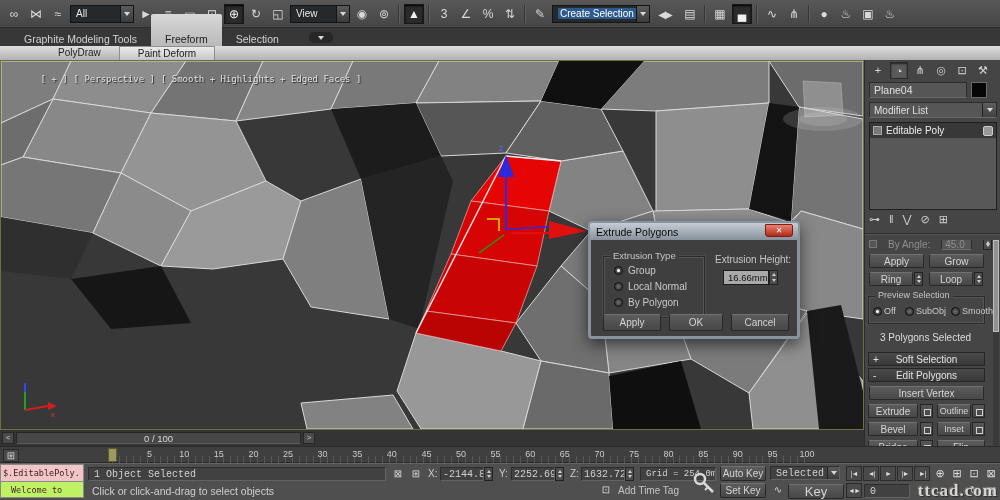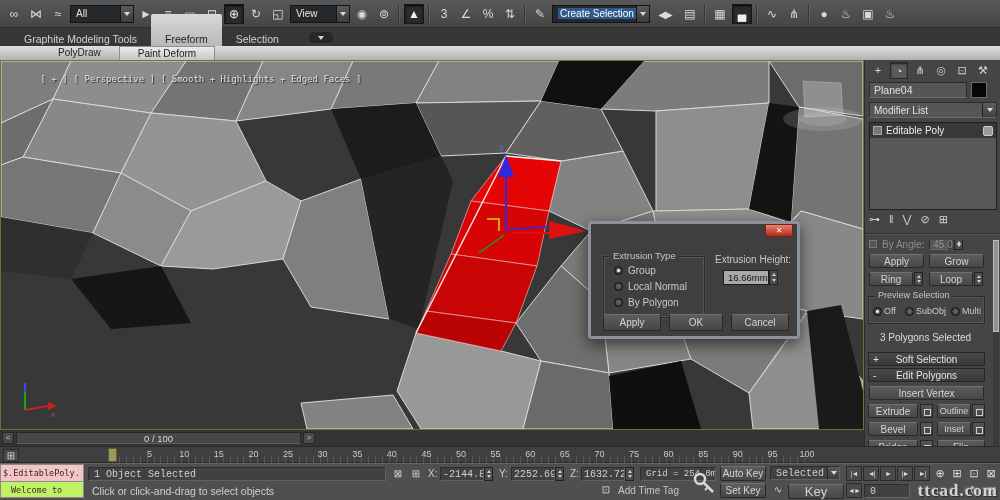--- a/index.html
+++ b/index.html
@@ -291,20 +291,23 @@
       </g>
       <g opacity="0.9">
         <ellipse cx="822" cy="58" rx="40" ry="12" fill="rgba(205,205,205,0.22)"></ellipse>
         <ellipse cx="822" cy="58" rx="24" ry="7" fill="rgba(225,225,225,0.18)"></ellipse>
         <polygon points="802,20 840,22 842,54 804,56" fill="rgba(210,210,210,0.38)" stroke="rgba(255,255,255,0.25)"></polygon>
       </g>
     </svg>
   </div>
 
   <div class="dialog">
+    <div class="dlg-title">
+      <span>Extrude Polygons</span>
+    </div>
     <div class="dlg-close">✕</div>
     <div class="groupbox" style="left:12px; top:32px; width:102px; height:62px;">
       <span class="gb-legend">Extrusion Type</span>
       <div class="radio-row" style="position:absolute; left:10px; top:8px;">
         <span class="radio sel"></span>
         <span>Group</span>
       </div>
       <div class="radio-row" style="position:absolute; left:10px; top:24px;">
         <span class="radio"></span>
         <span>Local Normal</span>
@@ -355,24 +358,24 @@
       <span>⊶</span>
       <span>‖</span>
       <span>⋁</span>
       <span>⊘</span>
       <span>⊞</span>
     </div>
     <div class="cp-divider"></div>
 
     <div class="rollouts">
 
-      <div style="position:absolute; left:2px; top:-2px; display:flex; align-items:center; gap:5px;">
+      <div style="position:absolute; left:2px; top:-2px; display:flex; align-items:center; gap:11px;">
         <span style="width:8px; height:8px; border:1px solid #777; background:#555;"></span>
         <span class="dim">By Angle:</span>
-        <span class="field dim" style="width:20px; height:12px; line-height:11px; padding-left:3px;">45.0</span>
+        <span class="field dim" style="width:31px; height:12px; line-height:11px; padding-left:3px;">45.0</span>
         <span class="spin" style="height:12px;">
             <i class="up"></i>
             <i class="dn"></i>
           </span>
       </div>
       <div class="btn pbtn" style="left:2px; top:14px; width:55px;">Apply</div>
       <div class="btn pbtn" style="left:62px; top:14px; width:55px;">Grow</div>
       <div class="btn pbtn" style="left:2px; top:32px; width:44px;">Ring</div>
       <span class="spin" style="position:absolute; left:47px; top:32px; height:14px;">
           <i class="up"></i>
@@ -389,21 +392,21 @@
         <div class="radio-row" style="position:absolute; left:4px; top:9px; gap:2px; font-size:9px;">
           <span class="radio sel"></span>
           <span>Off</span>
         </div>
         <div class="radio-row" style="position:absolute; left:36px; top:9px; gap:2px; font-size:9px;">
           <span class="radio"></span>
           <span>SubObj</span>
         </div>
         <div class="radio-row" style="position:absolute; left:82px; top:9px; gap:2px; font-size:9px;">
           <span class="radio"></span>
-          <span>Multi</span>
+          <span>Smooth</span>
         </div>
       </div>
 
       <div class="cp-status" style="top:92px;">3 Polygons Selected</div>
 
       <div class="rhead" style="top:112px;">
         <span class="pm">+</span>
         <span>Soft Selection</span>
       </div>
       <div class="rhead" style="top:128px;">

